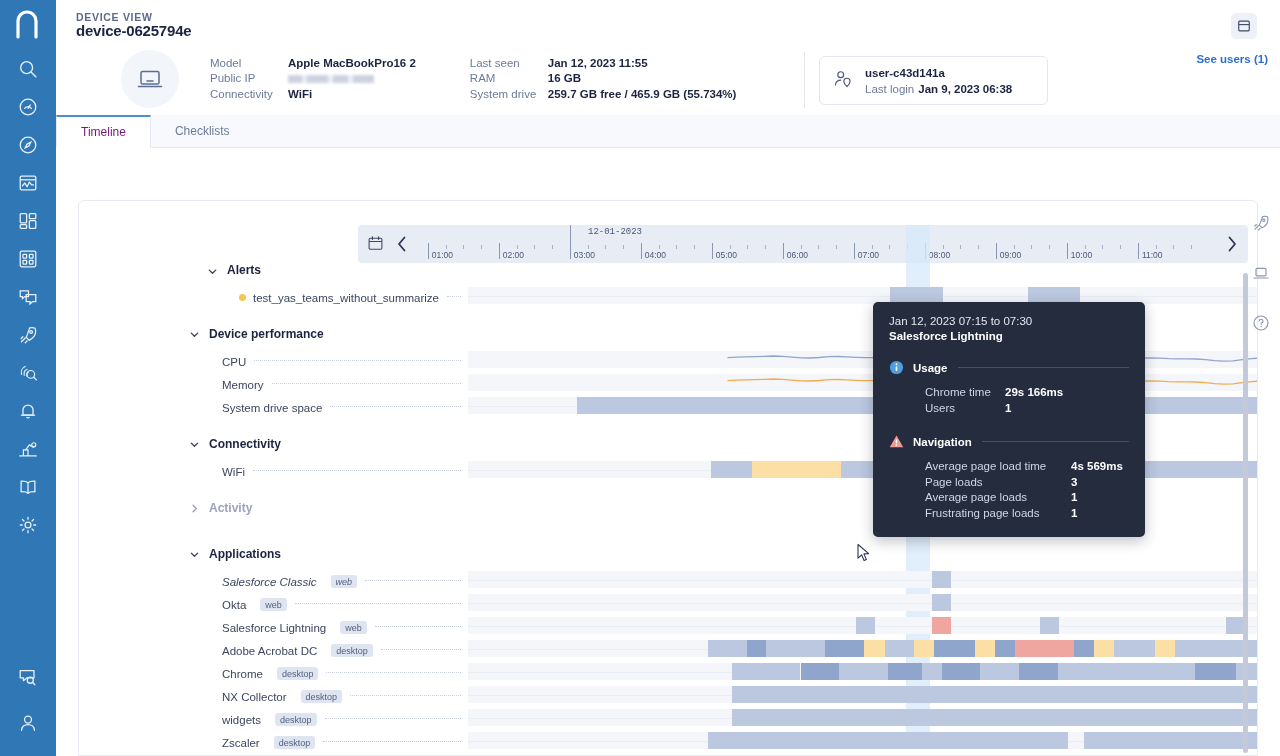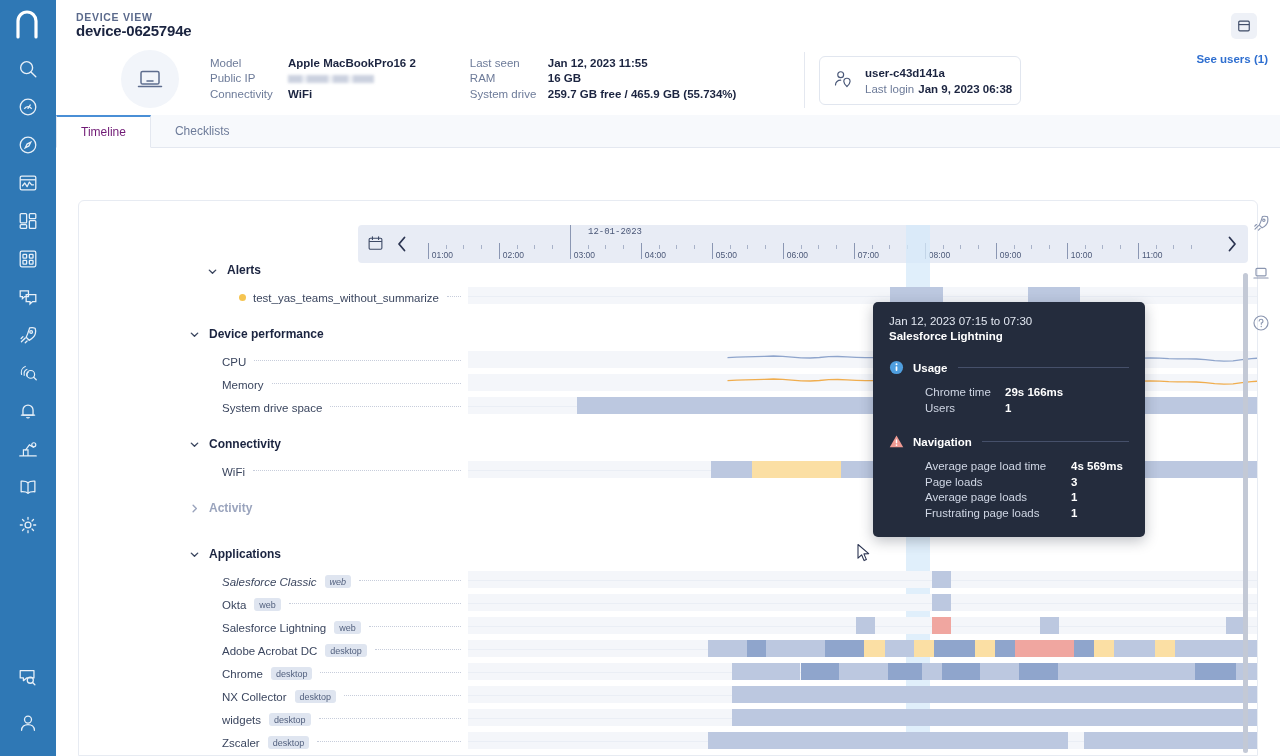--- a/index.html
+++ b/index.html
@@ -57,21 +57,21 @@
   .kvblock1 .k { width: 78px; }
   .kvblock2 { margin-left: 54px; }
   .kvblock2 .k { width: 78px; }
   .redacted {
     display: inline-block; width: 86px; height: 8px; vertical-align: middle;
     background: linear-gradient(90deg,#c3cada 0 16%,#e6eaf1 16% 22%,#c3cada 22% 46%,#e9ecf2 46% 52%,#c3cada 52% 70%,#e9ecf2 70% 76%,#c3cada 76% 100%);
     filter: blur(1.6px); opacity: .85;
   }
   .vdivider { position: absolute; left: 748px; top: 52px; width: 1px; height: 56px; background: #e4e8f0; }
   .usercard {
-    position: absolute; left: 763px; top: 56px; width: 202px; height: 49px;
+    position: absolute; left: 763px; top: 56px; width: 229px; height: 49px;
     border: 1px solid #e1e6ef; border-radius: 6px; background: #fff;
     display: flex; align-items: center; padding-left: 12px;
   }
   .usercard .ut { margin-left: 11px; font-size: 11.5px; line-height: 16px; }
   .usercard .un { font-weight: bold; color: #1b2440; }
   .usercard .ul { color: #6d7b99; }
   .usercard .ul b { color: #1b2440; margin-left: 4px; }
 
   
   .tabs {
@@ -127,21 +127,21 @@
   }
   .chev { margin-right: 9px; display: inline-flex; }
   .group-hdr.muted { color: #9aa4bd; font-weight: bold; }
 
   .rowlabel {
     position: absolute; display: flex; align-items: center; font-size: 11.5px; color: #3b465f;
     white-space: nowrap;
   }
   .dotted { flex: 1 1 auto; border-bottom: 1px dotted #c7cddb; margin: 0 6px 2px 8px; min-width: 10px; }
   .badge {
-    margin-left: 8px; font-size: 9px; color: #53617f; background: #dfe5f0;
+    margin-left: 14px; font-size: 9px; color: #53617f; background: #dfe5f0;
     border-radius: 3px; padding: 1.5px 5px; font-weight: normal;
   }
   .alert-dot {
     width: 7px; height: 7px; border-radius: 50%; background: #f5c451; margin-right: 7px;
     display: inline-block;
   }
 
   
   .track { position: absolute; left: 389px; width: 811px; background: #f4f6fa; }
   .track .inner-line { position: absolute; left: 0; right: 0; top: 50%; height: 1px; background: #eaeef5; }

